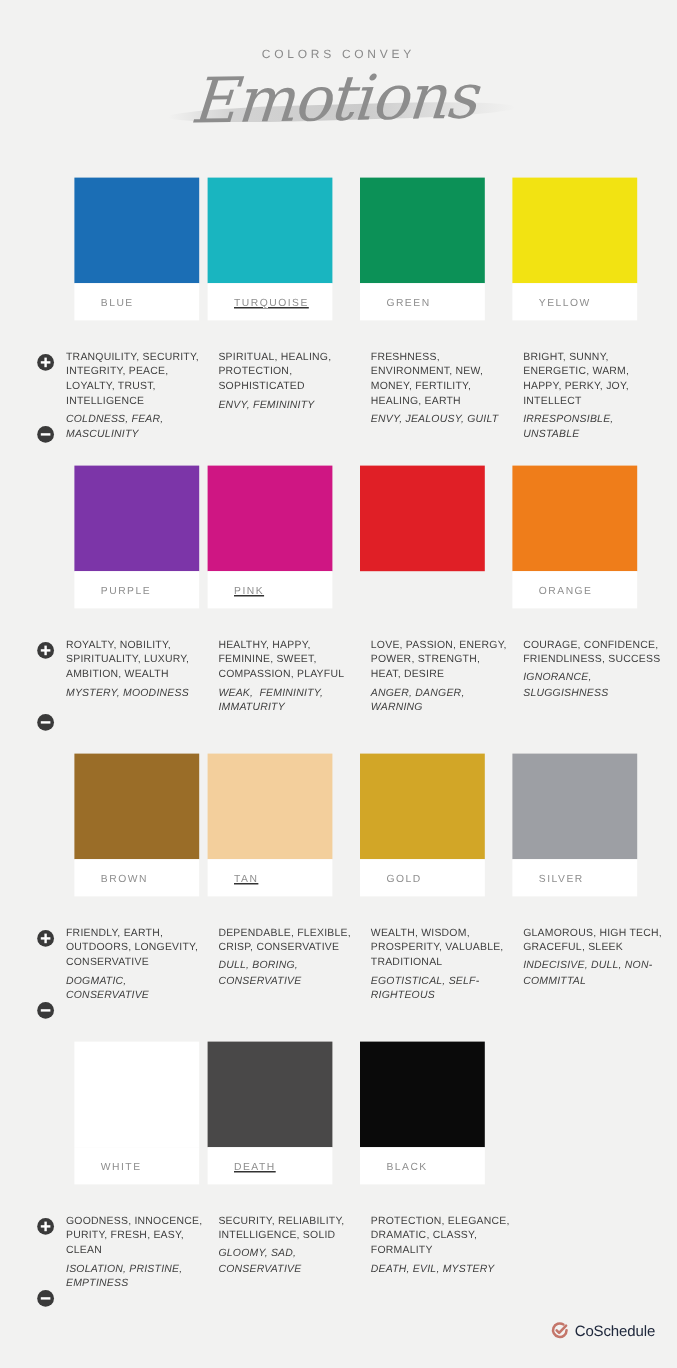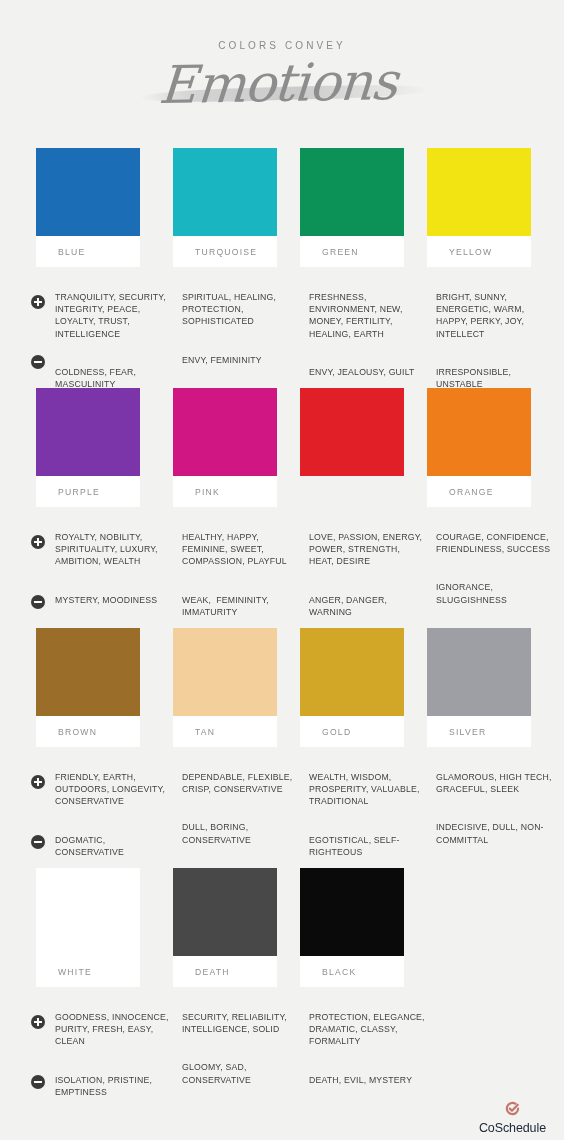--- a/index.html
+++ b/index.html
@@ -108,22 +108,22 @@
   }
   .marker-pos { top: 155px; }
   .marker-neg { top: 215px; }
 
   
   .card {
     position: absolute;
     top: 8px;
     width: 104px;
   }
-  .card-0 { left: 36px; text-align: center; }
-  .card-1 { left: 173px; }
+  .card-0 { left: 62px; text-align: center; }
+  .card-1 { left: 173px; text-decoration: underline; }
   .card-2 { left: 300px; }
   .card-3 { left: 427px; }
 
   .swatch {
     width: 104px;
     height: 88px;
   }
   .labelbar {
     width: 104px;
     height: 31px;
@@ -152,45 +152,45 @@
 
   .pos-list {
     font-size: 8.7px;
     line-height: 12.2px;
     letter-spacing: 0.2px;
     color: #3f3f3f;
     font-weight: 400;
     margin-top: 16px;
   }
   .neg-list {
-    margin-top: 26px;
+    margin-top: 3px;
     font-size: 8.7px;
     line-height: 12.2px;
     letter-spacing: 0.2px;
     color: #3f3f3f;
+    font-style: italic;
     font-weight: 400;
     white-space: pre-wrap;
   }
 
   
   .footer {
     position: absolute;
     left: 0;
     top: 1098px;
     width: 564px;
     height: 42px;
   }
   .logo {
     position: absolute;
     right: 18px;
     top: 3px;
     display: flex;
     align-items: center;
     gap: 5px;
-    flex-direction: column;
   }
   .logo-mark { width: 15px; height: 15px; display: block; }
   .logo-text {
     font-size: 12.5px;
     color: #20293d;
     font-weight: 400;
     letter-spacing: -0.1px;
   }
 </style>
 </head>

